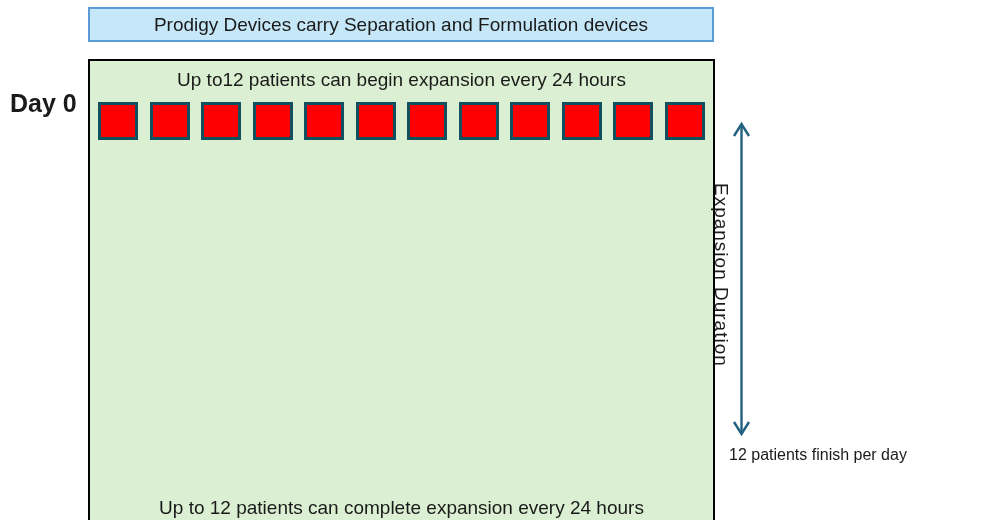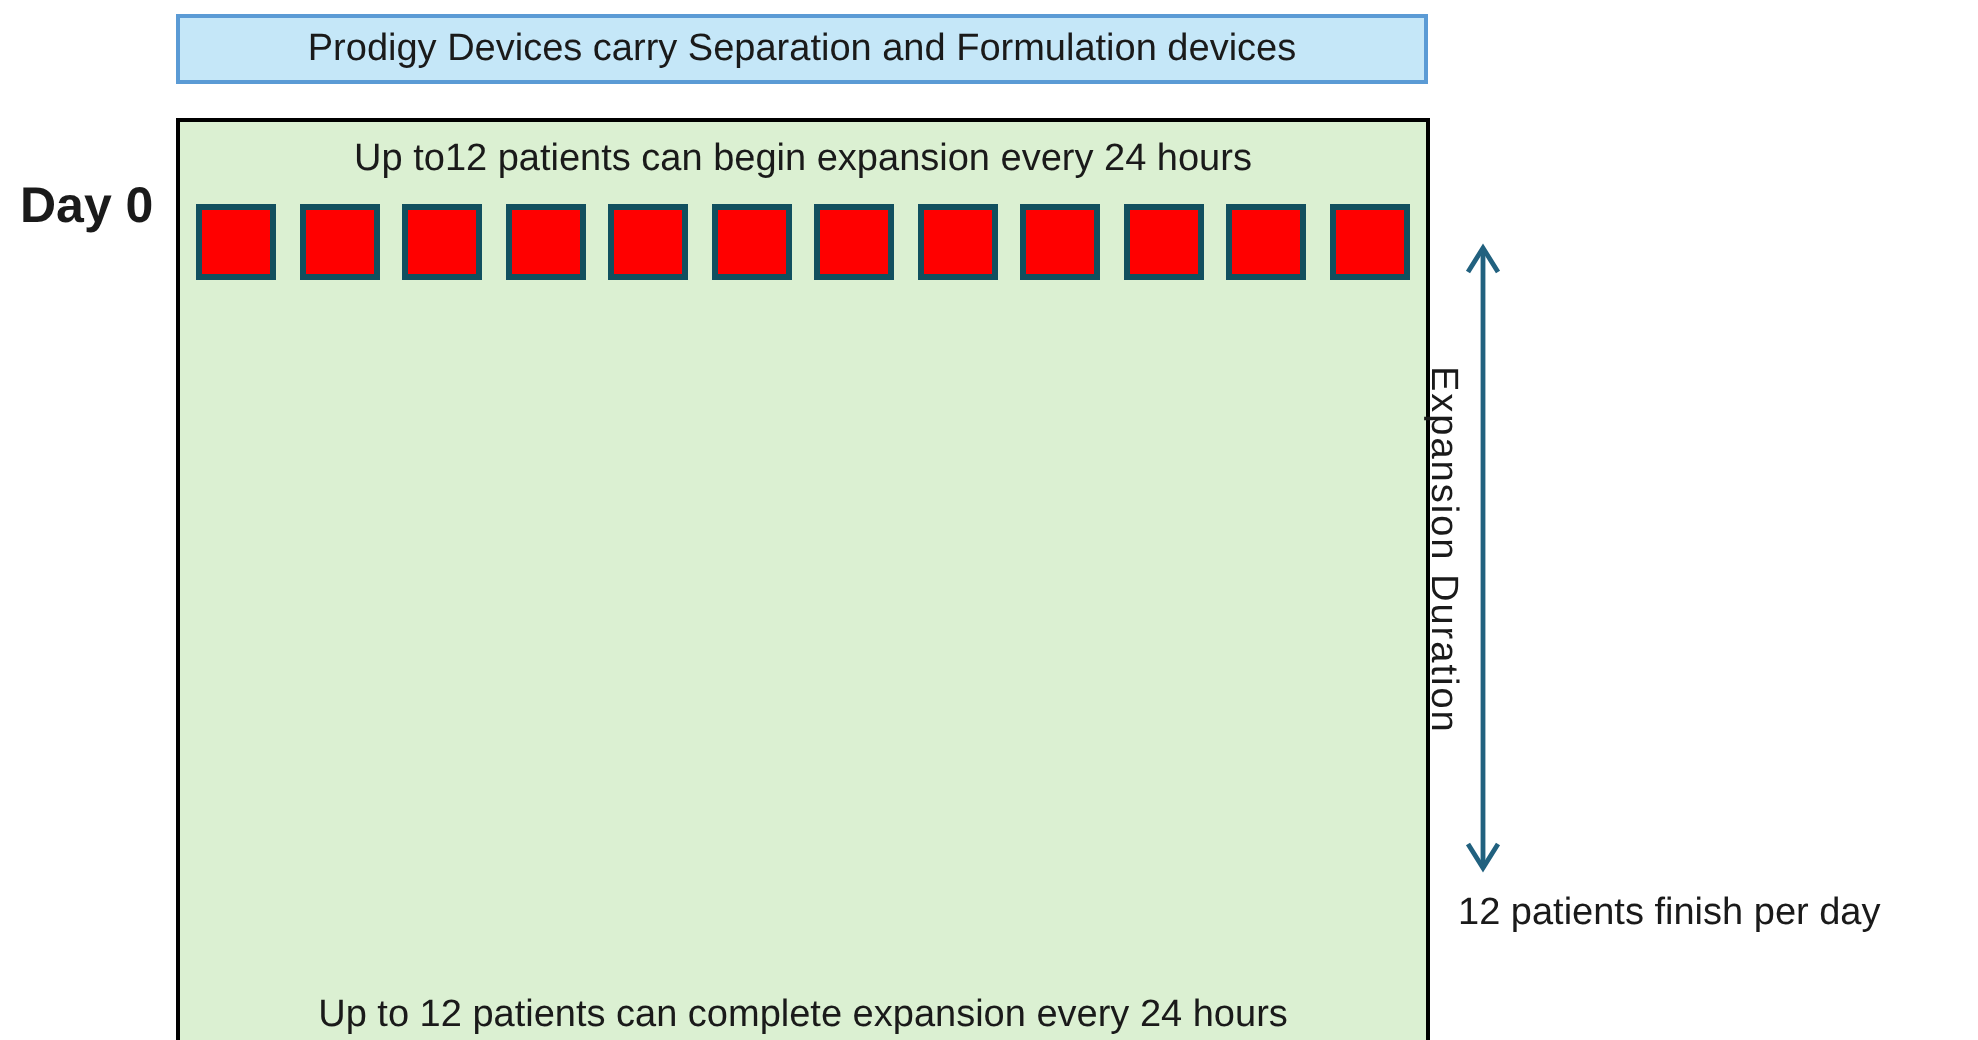--- a/index.html
+++ b/index.html
@@ -62,21 +62,21 @@
     font-size: 25px; font-weight: bold;
   }
 
   .start-label {
     position: absolute; left: 739px; top: 91px;
     font-size: 19px; white-space: nowrap;
   }
 
   .finish-label {
     position: absolute; left: 729px; top: 446px;
-    font-size: 19px; white-space: nowrap;
+    font-size: 16px; white-space: nowrap;
   }
 
   .duration-arrow {
     position: absolute; left: 728px; top: 119px;
     width: 27px; height: 320px;
   }
   .duration-arrow svg { display: block; width: 100%; height: 100%; }
   .duration-arrow line, .duration-arrow polyline {
     stroke: var(--arrow-color); stroke-width: 2.4; fill: none;
   }

